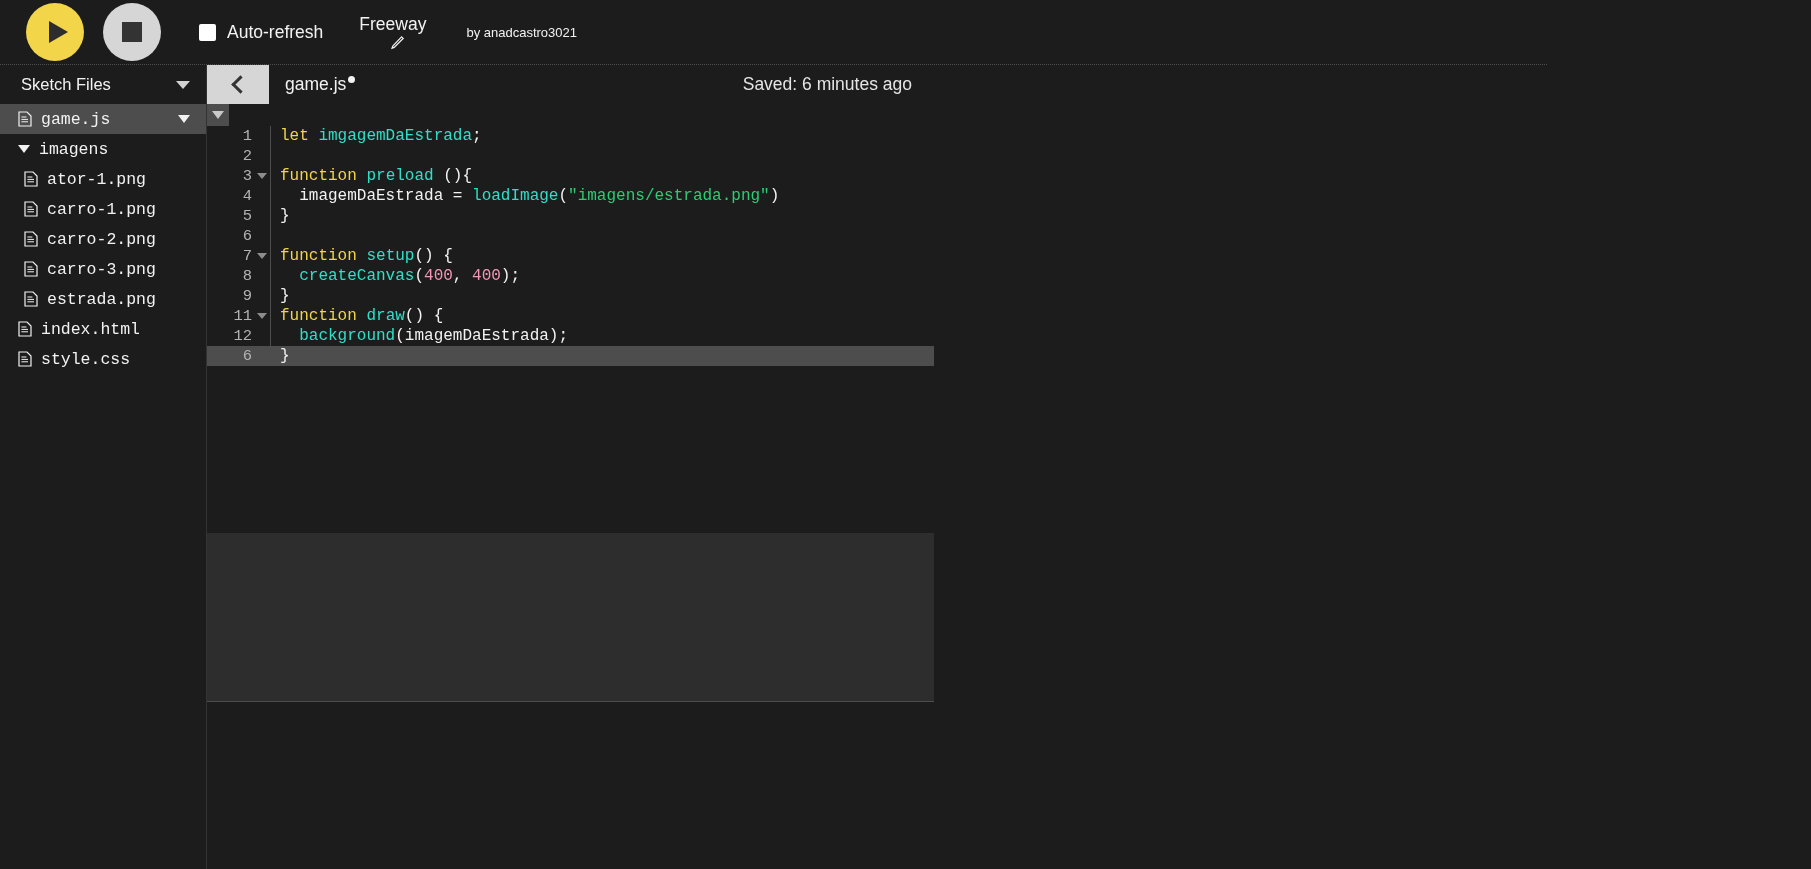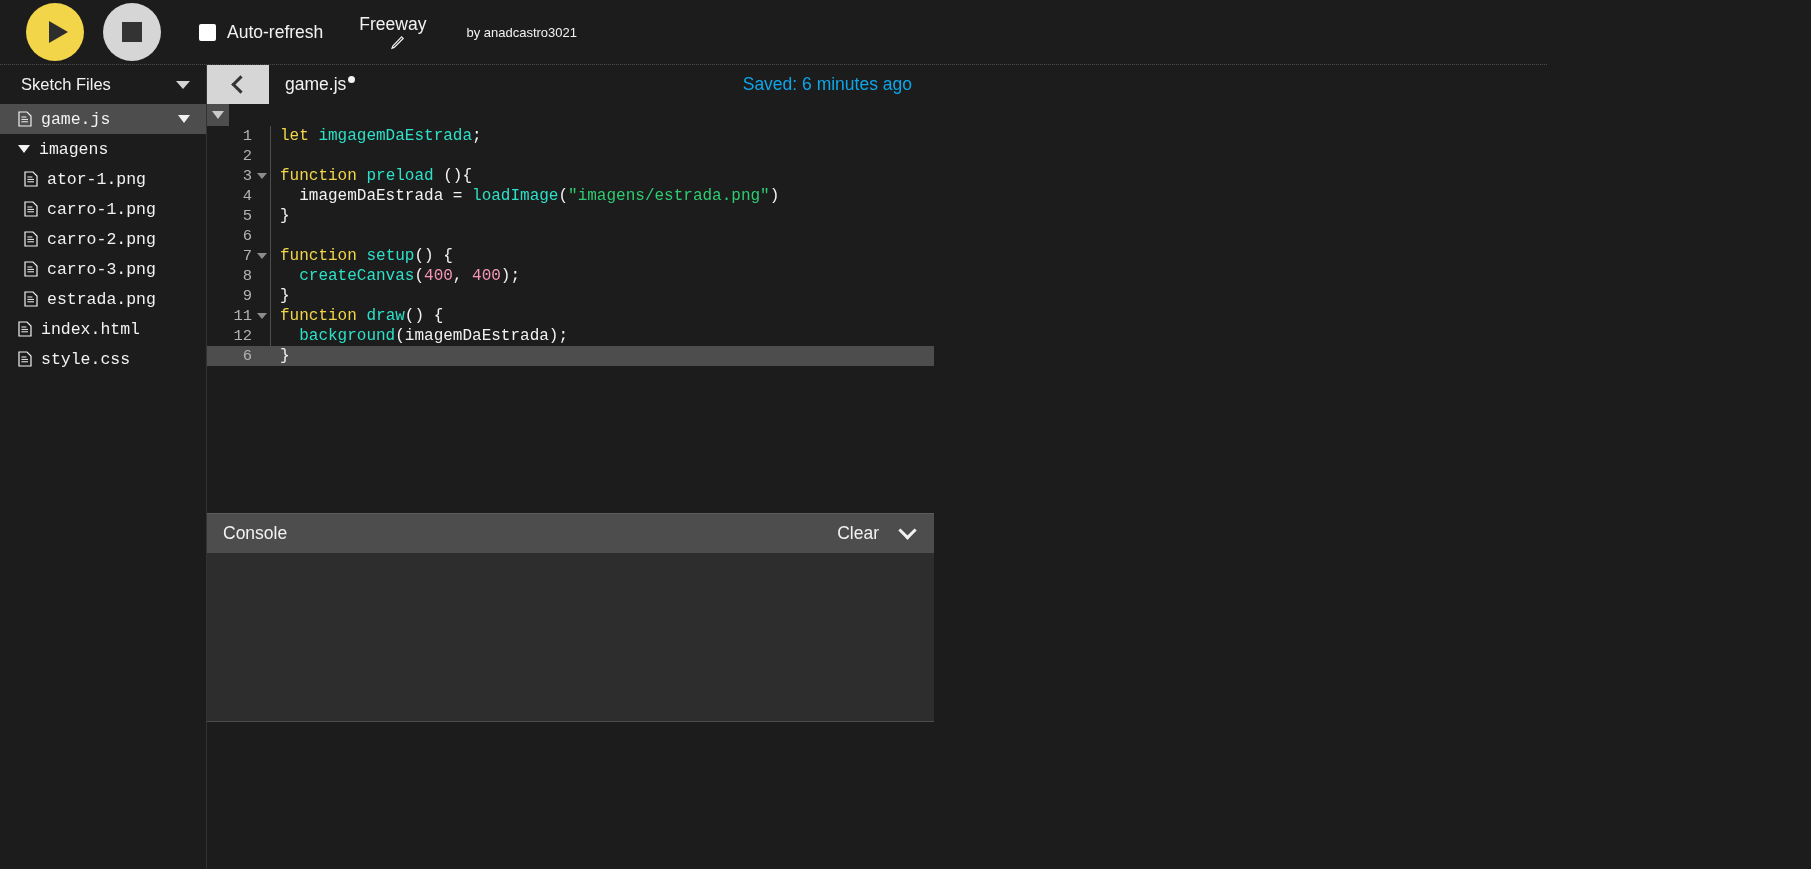--- a/index.html
+++ b/index.html
@@ -108,21 +108,21 @@
     transform: rotate(45deg); margin-left: 5px;
   }
   .file-tab-name {
     color: #f2f2f2; font-size: 17.5px; margin-left: 16px; display: flex; align-items: flex-start;
   }
   .unsaved-dot {
     width: 7px; height: 7px; background: #f2f2f2; border-radius: 50%;
     margin-left: 2px; margin-top: 2px;
   }
   .saved-status {
-    color: #0ea5e9; font-size: 17.5px; margin-left: auto; margin-right: 22px; white-space: nowrap;
+    color: #e5e5e5; font-size: 17.5px; margin-left: auto; margin-right: 22px; white-space: nowrap;
   }
 
   
   .editor-area {
     flex: 1 1 auto; background: #1c1c1c; position: relative; overflow: hidden;
     display: flex; flex-direction: column;
   }
   .fold-strip {
     position: absolute; left: 0; top: 0; width: 22px; height: 22px; background: #4d4d4d;
     display: flex; align-items: center; justify-content: center;
@@ -321,27 +321,20 @@
             <div class="code-line"><span class="ln">6</span><span class="foldmark"></span><span class="gutter-sep"></span><span class="code-text"></span></div>
             <div class="code-line"><span class="ln">7</span><span class="foldmark"><span class="folder-tri"></span></span><span class="gutter-sep"></span><span class="code-text"><span class="tk-kw">function </span><span class="tk-fn">setup</span><span class="tk-punc">() {</span></span></div>
             <div class="code-line"><span class="ln">8</span><span class="foldmark"></span><span class="gutter-sep"></span><span class="code-text"><span class="tk-plain">  </span><span class="tk-fn">createCanvas</span><span class="tk-punc">(</span><span class="tk-num">400</span><span class="tk-punc">, </span><span class="tk-num">400</span><span class="tk-punc">);</span></span></div>
             <div class="code-line"><span class="ln">9</span><span class="foldmark"></span><span class="gutter-sep"></span><span class="code-text"><span class="tk-punc">}</span></span></div>
             <div class="code-line"><span class="ln">11</span><span class="foldmark"><span class="folder-tri"></span></span><span class="gutter-sep"></span><span class="code-text"><span class="tk-kw">function </span><span class="tk-fn">draw</span><span class="tk-punc">() {</span></span></div>
             <div class="code-line"><span class="ln">12</span><span class="foldmark"></span><span class="gutter-sep"></span><span class="code-text"><span class="tk-plain">  </span><span class="tk-fn">background</span><span class="tk-punc">(</span><span class="tk-plain">imagemDaEstrada</span><span class="tk-punc">);</span></span></div>
             <div class="code-line active"><span class="ln">6</span><span class="foldmark"></span><span class="gutter-sep"></span><span class="code-text"><span class="tk-punc">}</span></span></div>
           </div>
       </div>
 
-      <div class="console-bar">
-        <span class="console-title">Console</span>
-        <div class="console-actions">
-          <span class="clear-btn">Clear</span>
-          <span class="chev-down"></span>
-        </div>
-      </div>
       <div class="console-body"></div>
       <div class="console-footer"></div>
     </div>
 
     <div class="preview-col">
       <div class="preview-body"></div>
     </div>
 
   </div>
 </div>

